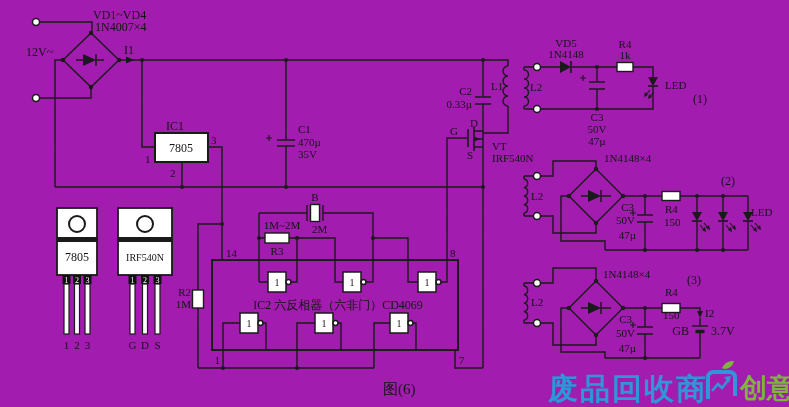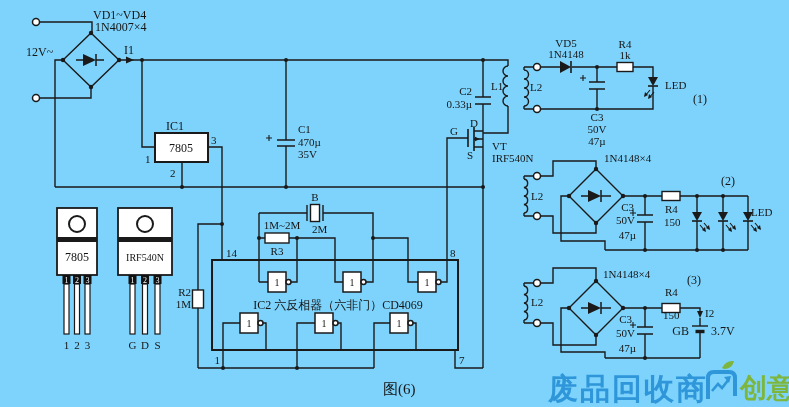--- a/index.html
+++ b/index.html
@@ -1,18 +1,18 @@
 <!DOCTYPE html>
 <html><head>
 <meta charset="utf-8">
 <style>
   html,body{margin:0;padding:0;background:#dcdcdc;}
   .stage{
     width:789px;height:407px;position:relative;overflow:hidden;
-    background:#7dd3fc;
+    background:#a21caf;
     font-family:"Liberation Serif","DejaVu Serif",serif;
   }
   svg{display:block;position:absolute;left:0;top:0;}
   svg text{fill:#151515;font-family:"Liberation Serif","DejaVu Serif",serif;}
   .s10{font-size:10px;} .s11{font-size:11px;} .s12{font-size:12px;}
   .s15{font-size:15px;}
   .mid{text-anchor:middle;} .end{text-anchor:end;}
   .wm-blue{fill:#2e96d9;font-weight:bold;font-size:30px;letter-spacing:2px;}
   .wm-green{fill:#7eb63d;font-weight:bold;font-size:27px;}
   .pinw{fill:#ffffff;font-size:8px;text-anchor:middle;}

